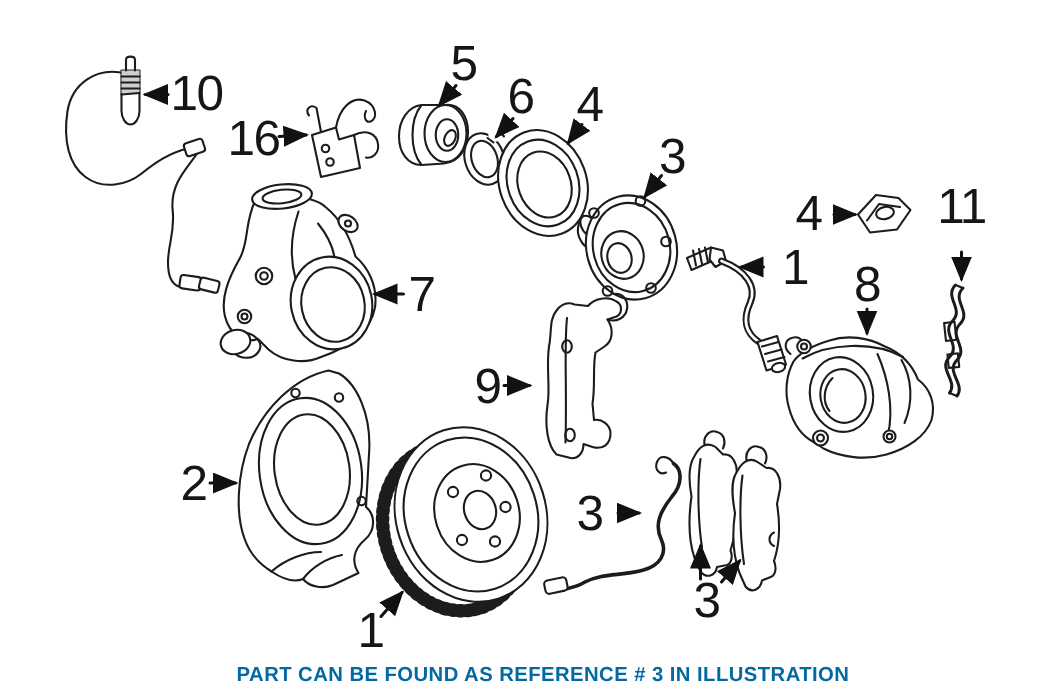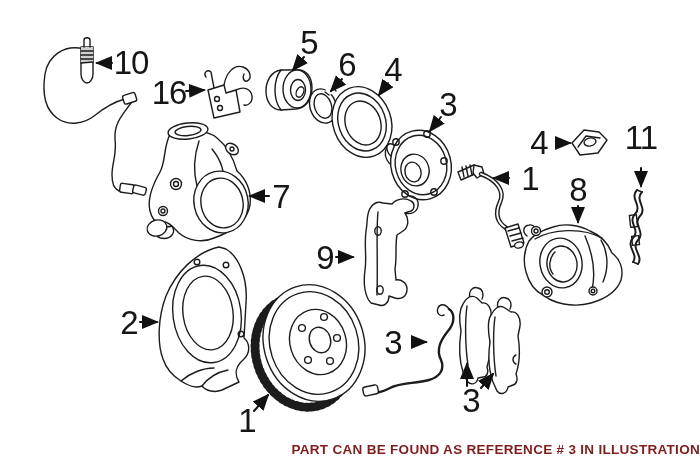--- a/index.html
+++ b/index.html
@@ -2,22 +2,22 @@
 <html><head>
 <meta charset="utf-8">
 <style>
   html,body{margin:0;padding:0;background:#fff;}
   .stage{position:relative;width:700px;height:463px;background:#ffffff;overflow:hidden;
          font-family:"Liberation Sans",sans-serif;}
   svg{position:absolute;left:0;top:0;}
   .co{position:absolute;transform:translate(-50%,-50%);
       font:400 33px/1 "Liberation Sans",sans-serif;color:#161616;
       letter-spacing:-1px;user-select:none;}
-  .note{position:absolute;left:0;right:0;top:441px;text-align:right;
-        font:700 13.5px/1.4 "Liberation Sans",sans-serif;color:#7f1d1d;
+  .note{position:absolute;left:0;right:0;top:441px;text-align:center;
+        font:700 13.5px/1.4 "Liberation Sans",sans-serif;color:#0369a1;
         letter-spacing:0.3px;padding-left:24px;}
 </style>
 </head>
 <body>
 
 <div class="stage">
 
   <svg width="700" height="463" viewBox="0 0 700 463" fill="none" stroke="#1c1c1c" stroke-width="1.4" stroke-linecap="round" stroke-linejoin="round">
     <defs>
       <marker id="ah" markerWidth="10" markerHeight="9" refX="7.5" refY="3.5" orient="auto">

